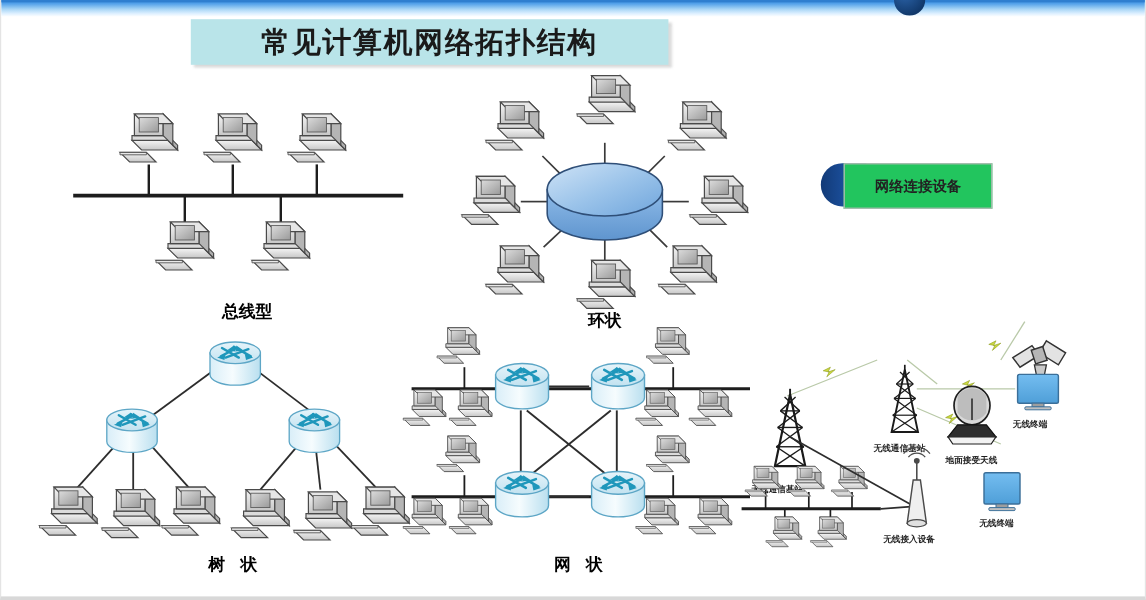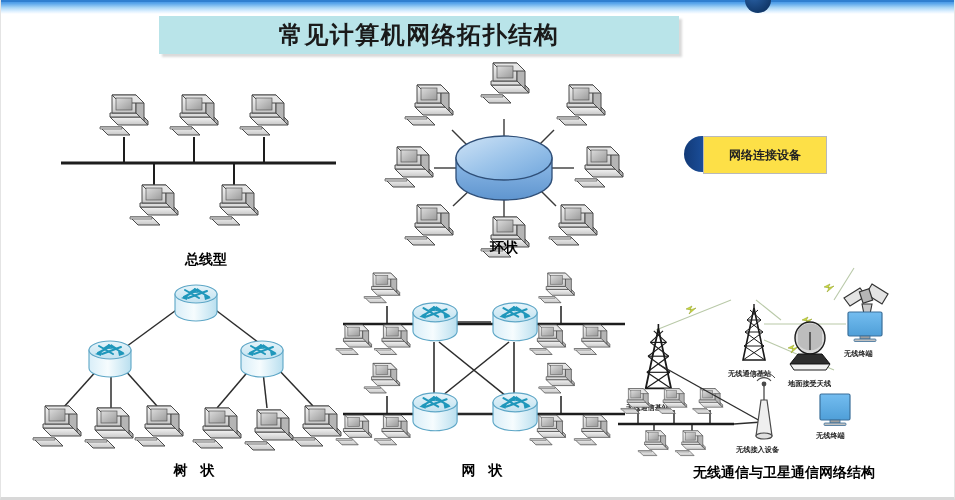--- a/index.html
+++ b/index.html
@@ -28,21 +28,21 @@
     content:"";position:absolute;left:0;top:0;width:955px;height:2px;
     background:#2f7fd0;
   }
   #topblob{
     position:absolute;left:744px;top:-13px;width:26px;height:26px;
     border-radius:50%;
     background:radial-gradient(circle at 35% 30%,#2b63a8 0%,#123a6d 70%,#0c2c56 100%);
   }
   
   #titlebox{
-    position:absolute;left:158px;top:16px;width:520px;height:38px;
+    position:absolute;left:158px;top:16px;width:398px;height:38px;
     background:#b9e4e9;
     box-shadow:3px 3px 2px rgba(150,150,150,.35);
     display:flex;align-items:center;justify-content:center;
   }
   #titletext{
     font-family:"DejaVu Sans","Liberation Sans",sans-serif;
     font-size:24px;font-weight:bold;color:#1a1a1a;letter-spacing:1.5px;
     white-space:nowrap;
   }
   
@@ -57,21 +57,21 @@
   .smalllabel{
     font-family:"DejaVu Sans","Liberation Sans",sans-serif;
     font-size:7.2px;font-weight:bold;fill:#1f1f1f;
   }
   .boxlabel{
     font-family:"DejaVu Sans","Liberation Sans",sans-serif;
     font-size:12px;font-weight:bold;color:#222;
   }
   #starbox{
     position:absolute;left:702px;top:136px;width:122px;height:36px;
-    background:#fde047;border:1px solid #b9b9b9;
+    background:#22c55e;border:1px solid #b9b9b9;
     display:flex;align-items:center;justify-content:center;
     z-index:4;
   }
   #starblob{
     position:absolute;left:683px;top:136px;width:38px;height:36px;
     border-radius:19px 0 0 19px;
     background:linear-gradient(90deg,#123a77 0%,#1b4f9c 55%,#2a63b4 100%);
     z-index:3;
   }
 </style>
@@ -189,21 +189,21 @@
       <g transform="translate(26,148)">
           <use href="#pc"></use>
         </g>
       <g transform="translate(6,90)">
           <use href="#pc"></use>
         </g>
       <g transform="translate(26,28)">
           <use href="#pc"></use>
         </g>
     </svg>
-    <span class="caption" style="left:85px;top:184px;width:80px;">环状</span>
+    <span class="caption" style="left:85px;top:204px;width:80px;">环状</span>
   </div>
 
   <div id="starblob"></div>
   <div id="starbox">
     <span class="boxlabel">网络连接设备</span>
   </div>
 
   <div class="panel" style="left:40px;top:280px;">
     <svg width="300" height="180" viewBox="0 0 300 180">
       <defs>
@@ -487,16 +487,15 @@
       </g>
       <text class="smalllabel" x="228" y="74">无线终端</text>
 
       <g transform="translate(204,112)">
         <rect x="0" y="0" width="30" height="26" rx="1.5" fill="url(#termfill)" stroke="#3b6f99" stroke-width="1.2"></rect>
         <rect x="10" y="26" width="10" height="3" fill="#9e9e9e" stroke="#3b6f99" stroke-width="0.8"></rect>
         <rect x="4" y="29" width="22" height="2.5" rx="1" fill="#c0c0c0" stroke="#3b6f99" stroke-width="0.8"></rect>
       </g>
       <text class="smalllabel" x="200" y="156">无线终端</text>
     </svg>
-    <span class="caption cap-wide" style="left:18px;top:182px;width:300px;">无线通信与卫星通信网络结构</span>
   </div>
 
 </div>
 
 </body></html>

